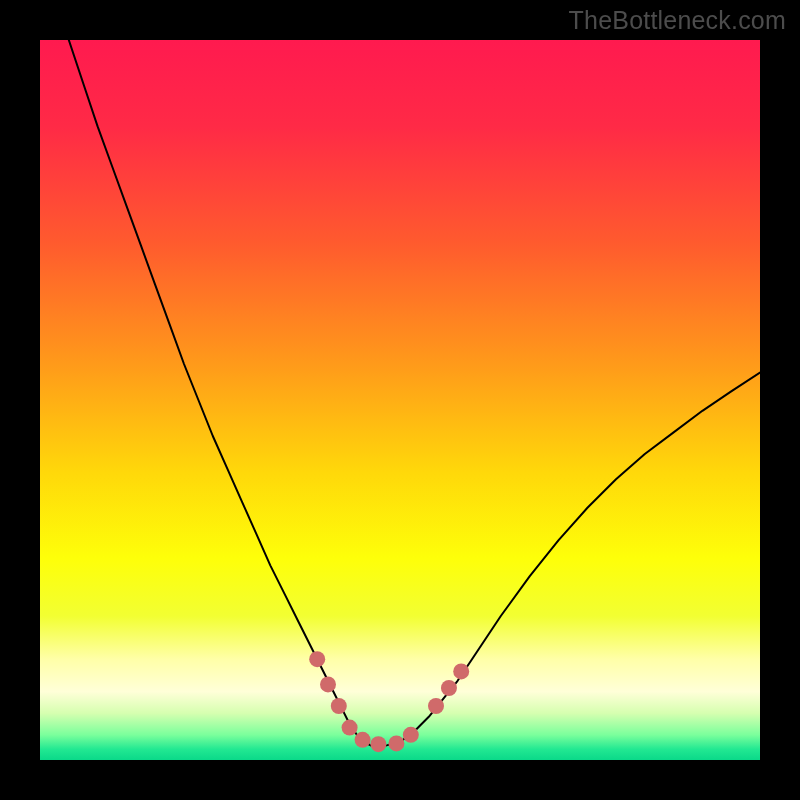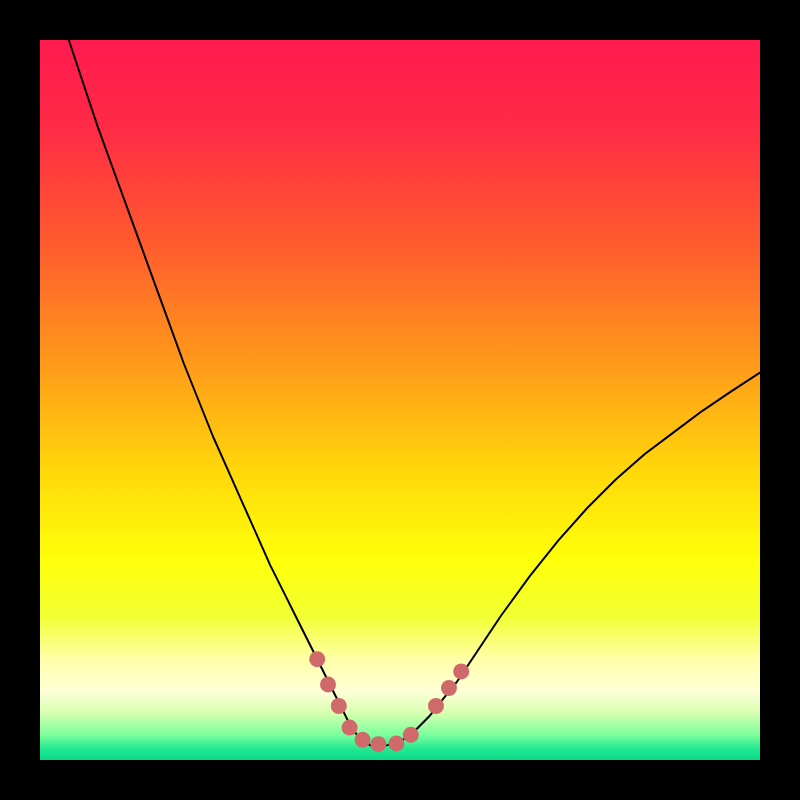--- a/index.html
+++ b/index.html
@@ -54,13 +54,14 @@
         <circle cx="309.60" cy="687.60" r="8" fill="#d06a6a"></circle>
         <circle cx="322.56" cy="699.84" r="8" fill="#d06a6a"></circle>
         <circle cx="338.40" cy="704.16" r="8" fill="#d06a6a"></circle>
         <circle cx="356.40" cy="703.44" r="8" fill="#d06a6a"></circle>
         <circle cx="370.80" cy="694.80" r="8" fill="#d06a6a"></circle>
         <circle cx="396.00" cy="666.00" r="8" fill="#d06a6a"></circle>
         <circle cx="408.96" cy="648.00" r="8" fill="#d06a6a"></circle>
         <circle cx="421.20" cy="631.44" r="8" fill="#d06a6a"></circle>
       </svg>
   </div>
+  <div class="watermark">TheBottleneck.com</div>
 </div>
 
 </body></html>

